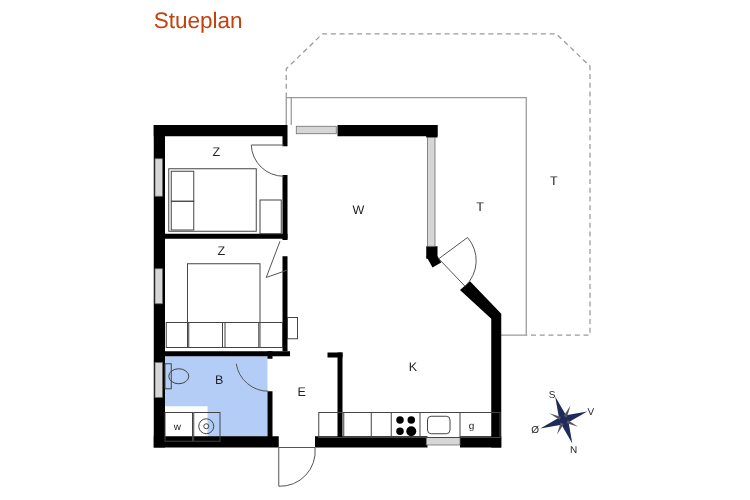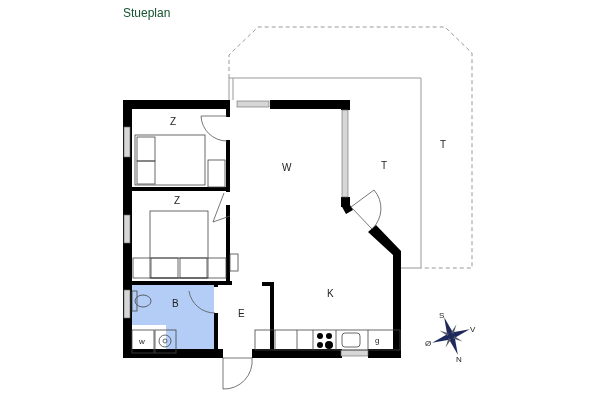--- a/index.html
+++ b/index.html
@@ -1,17 +1,17 @@
 <!DOCTYPE html>
 <html><head>
   <meta charset="utf-8">
   <style>
     html, body { margin:0; padding:0; background:#ffffff; }
     body { width:600px; height:400px; position:relative; overflow:hidden; font-family:"Liberation Sans", sans-serif; }
-    .title { position:absolute; left:123px; top:6px; font-size:12px; color:#14532d; }
+    .title { position:absolute; left:123px; top:6px; font-size:18px; color:#c2410c; }
     svg { position:absolute; left:0; top:0; }
     .lbl { font-family:"Liberation Sans", sans-serif; font-size:10px; fill:#222; }
     .lbl-sm { font-family:"Liberation Sans", sans-serif; font-size:8px; fill:#222; }
   </style>
 </head>
 <body>
 
 <div class="title">Stueplan</div>
 
 <svg width="600" height="400" viewBox="0 0 600 400">

